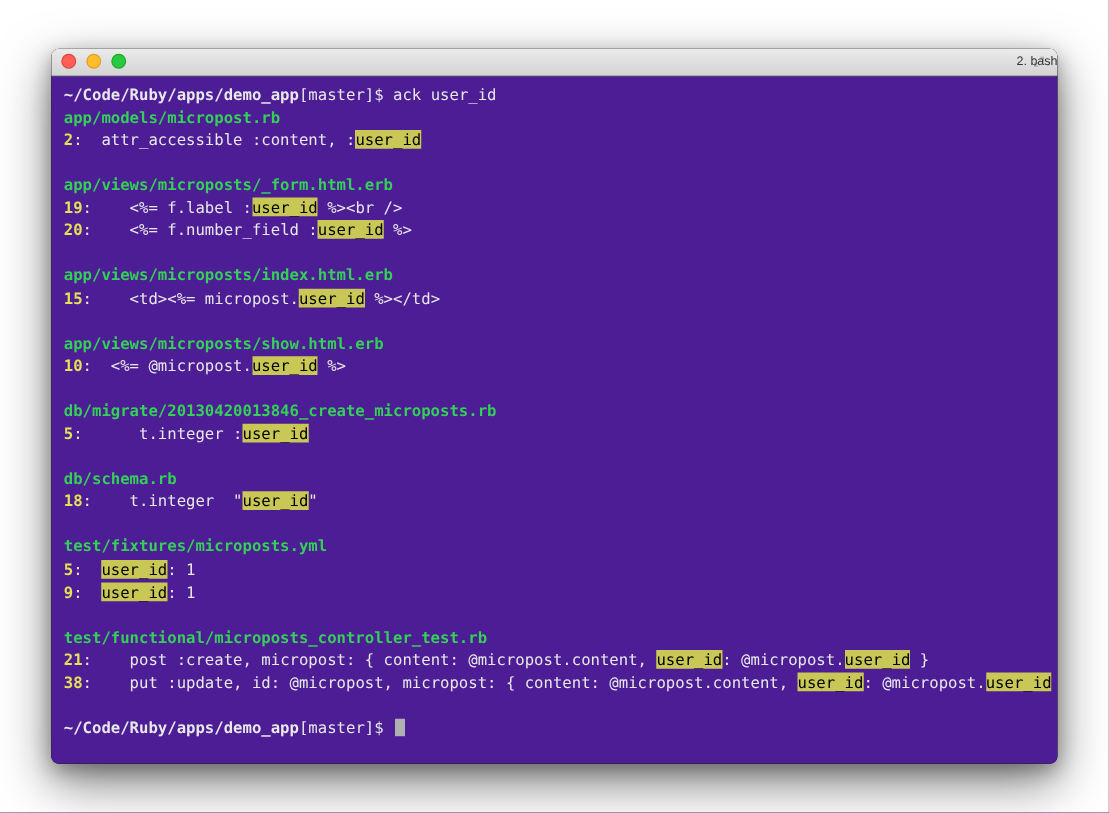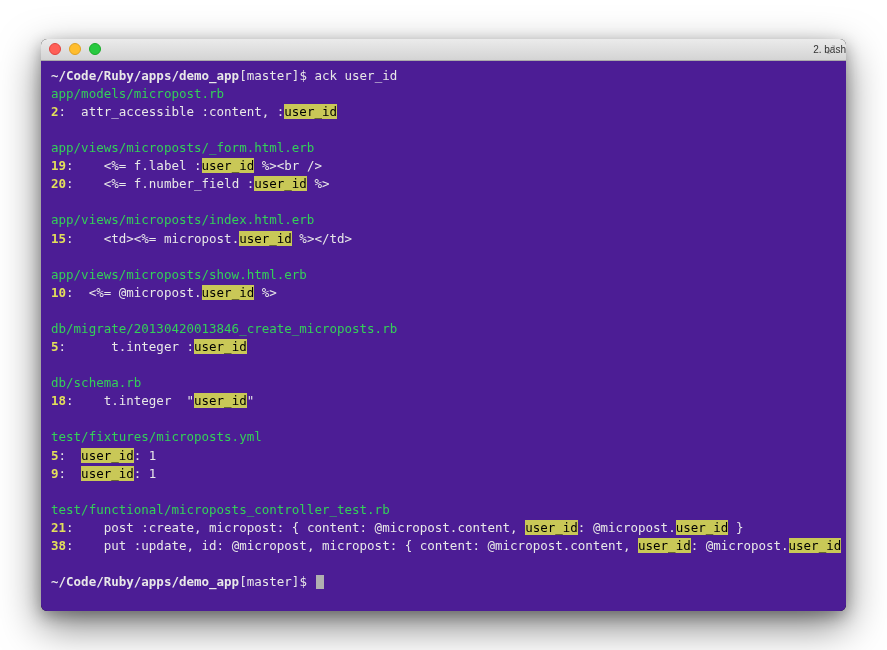--- a/index.html
+++ b/index.html
@@ -72,21 +72,21 @@
       font-size: 12.5px;
       line-height: 1.45;
       color: #e8e8e8;
       white-space: pre;
       font-family: "Menlo", "Monaco", monospace;
     }
     .prompt-path { color: #e8e8e8; font-weight: bold; }
     .branch { color: #e8e8e8; }
     .dollar { color: #e8e8e8; }
     .cmd { color: #e8e8e8; }
-    .filepath { color: #34d058; font-weight: normal; }
+    .filepath { color: #34d058; font-weight: bold; }
     .lineno { color: #e3e05a; font-weight: bold; }
     .text { color: #e8e8e8; text-align: center; }
     .hl { background: #c9c857; color: #000; }
     .cursor {
       display: inline-block;
       width: 8px;
       height: 14px;
       background: #b0b0b0;
       vertical-align: text-bottom;
       margin-left: 2px;

